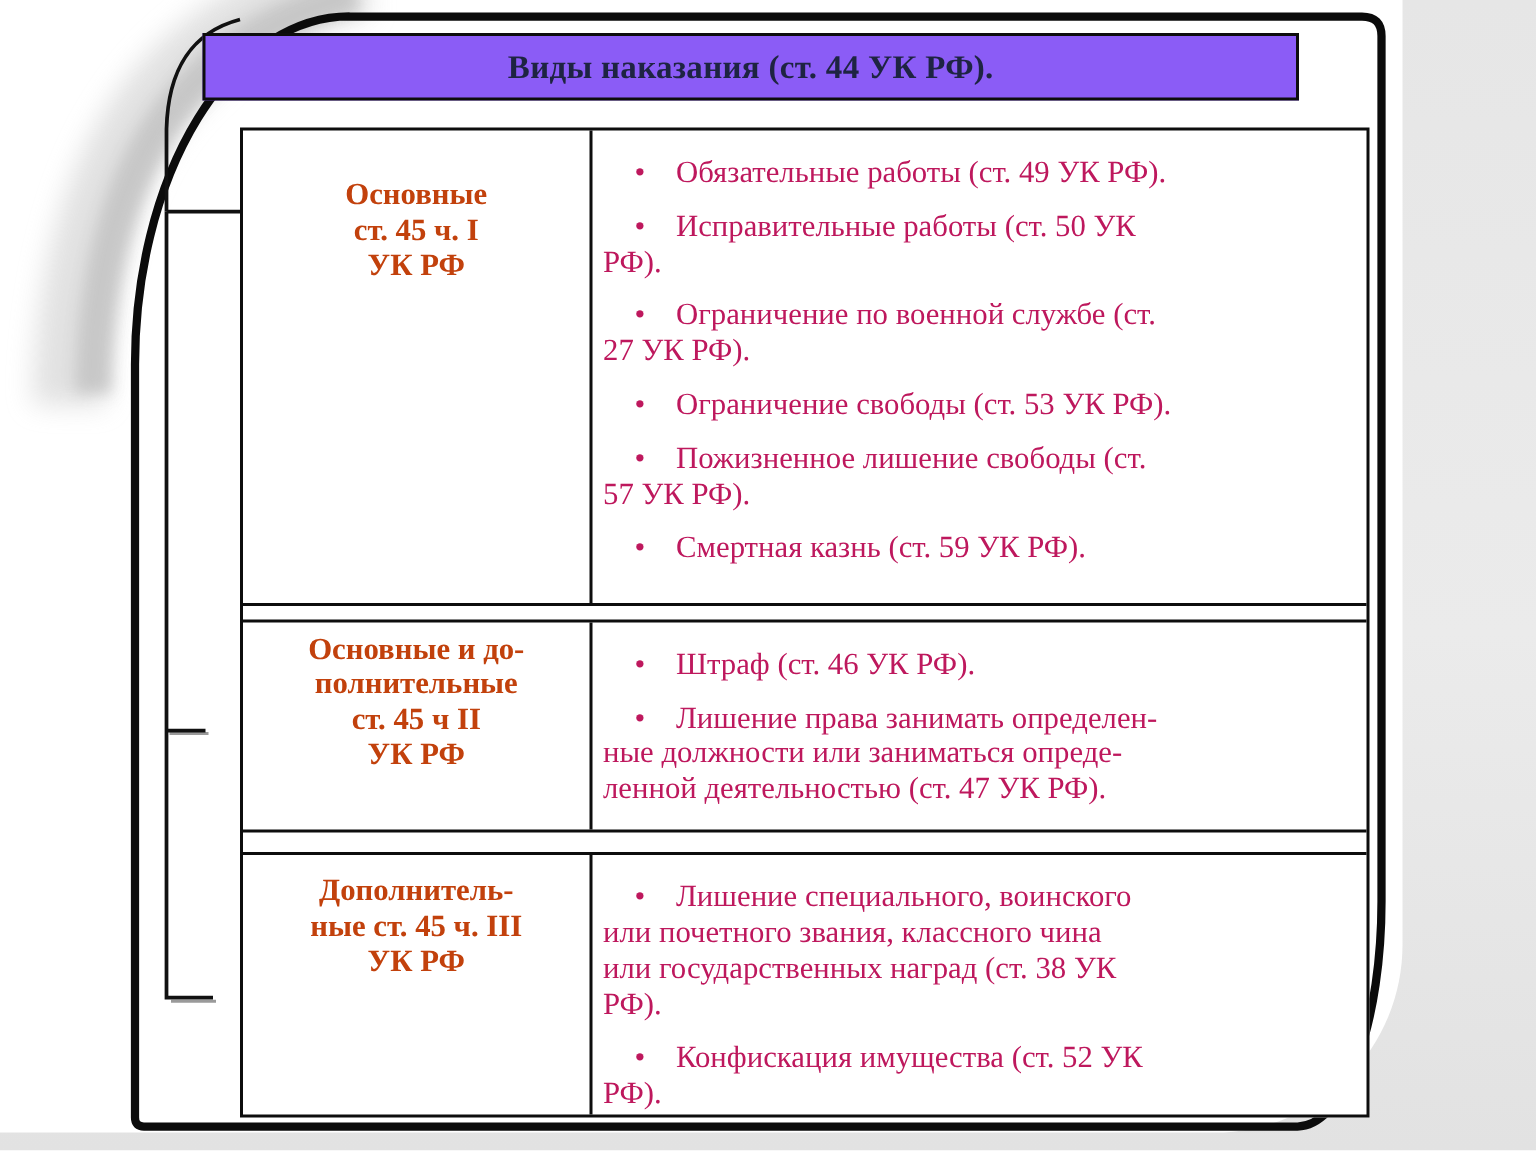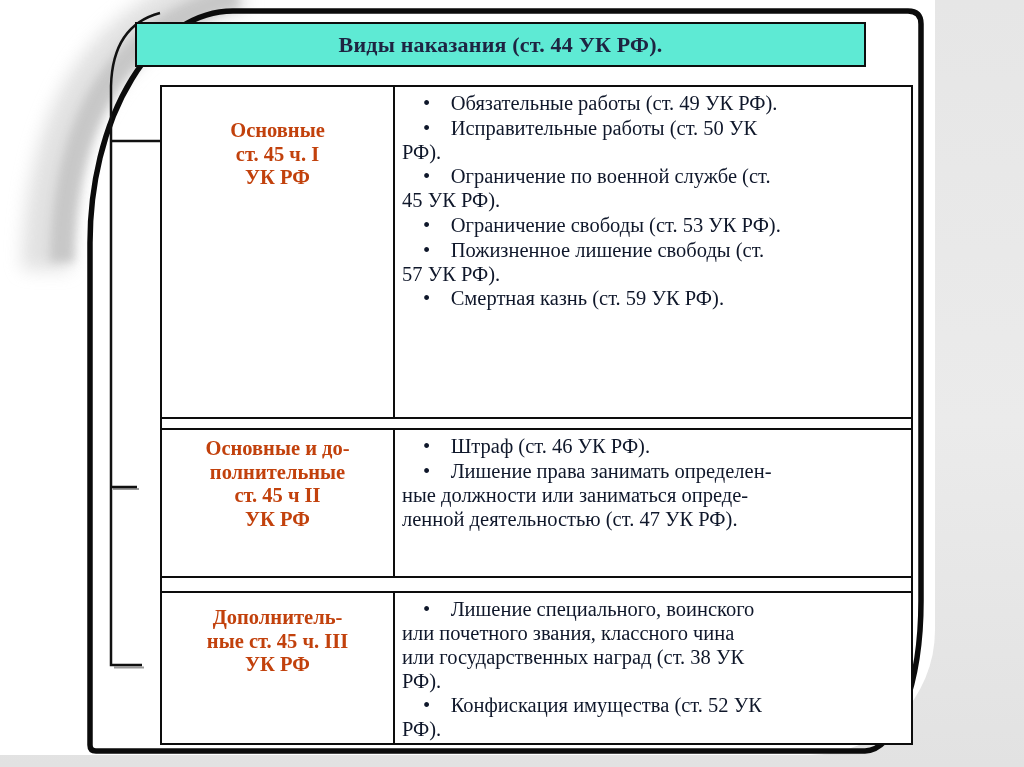--- a/index.html
+++ b/index.html
@@ -17,21 +17,21 @@
   .sheet{
     position:absolute;left:-50px;top:-50px;width:985px;height:805px;
     background:#ffffff;
     border-radius:0 26px 125px 0;
   }
   .deco{position:absolute;left:0;top:0;width:1024px;height:767px;pointer-events:none;}
 
   
   .title-box{
     position:absolute;left:135px;top:22px;width:727px;height:41px;
-    border:2px solid #0d0d0d;background:#5eead4;
+    border:2px solid #0d0d0d;background:#8b5cf6;
     display:flex;align-items:center;justify-content:center;
   }
   .title-box span{
     font-weight:bold;font-size:22px;color:#1e2442;letter-spacing:.2px;
   }
 
   
   .ptable{
     position:absolute;left:160px;top:85px;width:753px;height:660px;
     border:2px solid #0d0d0d;background:#ffffff;
@@ -46,22 +46,22 @@
   .hcell{
     width:231px;flex:0 0 231px;border-right:2px solid #0d0d0d;box-sizing:content-box;
     font-weight:bold;font-size:20.5px;line-height:23.5px;color:#c2410c;
     text-align:center;white-space:pre-line;
   }
   .row-main  .hcell{padding-top:32px;}
   .row-mixed .hcell{padding-top:7px;}
   .row-add   .hcell{padding-top:13px;}
   .bcell{flex:1 1 auto;padding:5px 4px 0 7px;overflow:hidden;}
   .bullet-item{
-    margin:0 0 1px 0;
-    font-size:20.5px;line-height:23.8px;color:#0f172a;
+    margin:12px 0 1px 0;
+    font-size:20.5px;line-height:23.8px;color:#be185d;
     text-indent:21px;white-space:pre-wrap;
   }
 </style>
 </head>
 <body>
 
 <div class="mat"></div>
 <div class="sheet"></div>
 
 <svg class="deco" viewBox="0 0 1024 767">
@@ -95,21 +95,21 @@
 <div class="ptable">
   <div class="trow row-main">
     <div class="hcell">Основные
 ст. 45 ч. I
 УК РФ</div>
     <div class="bcell">
         <p class="bullet-item">• Обязательные работы (ст. 49 УК РФ).</p>
         <p class="bullet-item">• Исправительные работы (ст. 50 УК
 РФ).</p>
         <p class="bullet-item">• Ограничение по военной службе (ст.
-45 УК РФ).</p>
+27 УК РФ).</p>
         <p class="bullet-item">• Ограничение свободы (ст. 53 УК РФ).</p>
         <p class="bullet-item">• Пожизненное лишение свободы (ст.
 57 УК РФ).</p>
         <p class="bullet-item">• Смертная казнь (ст. 59 УК РФ).</p>
       </div>
   </div>
   <div class="trow spacer-row"></div>
   <div class="trow row-mixed">
     <div class="hcell">Основные и до-
 полнительные

